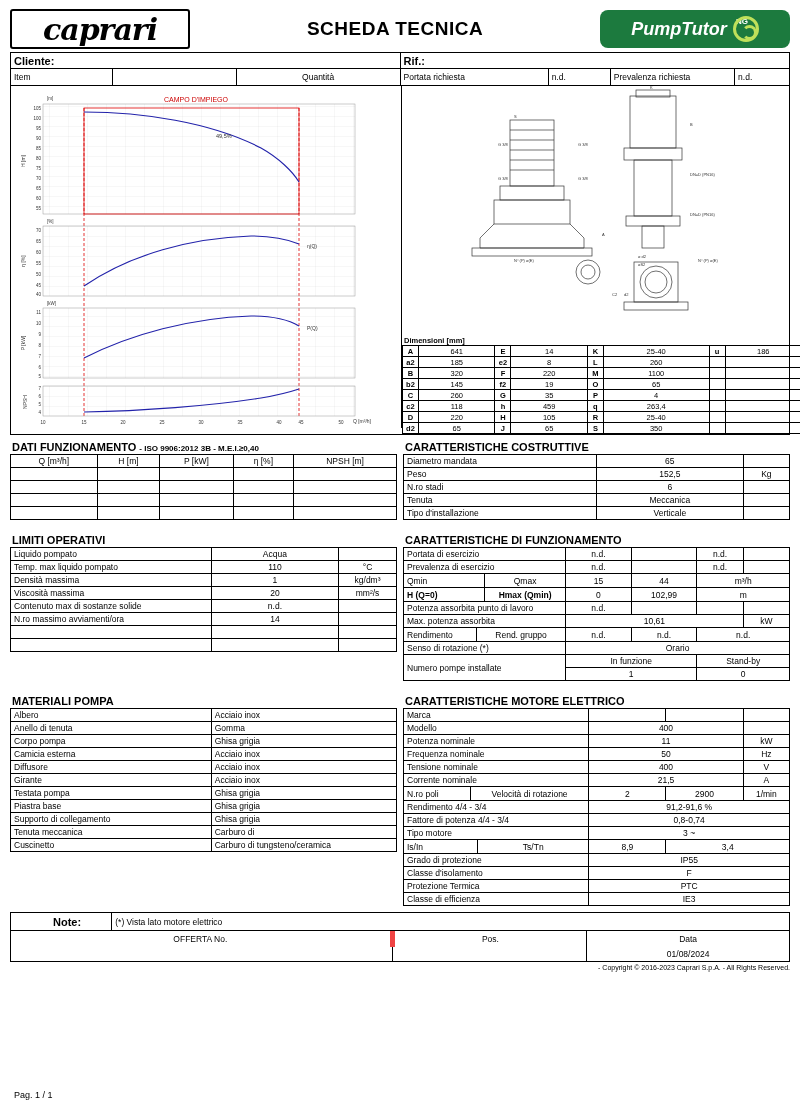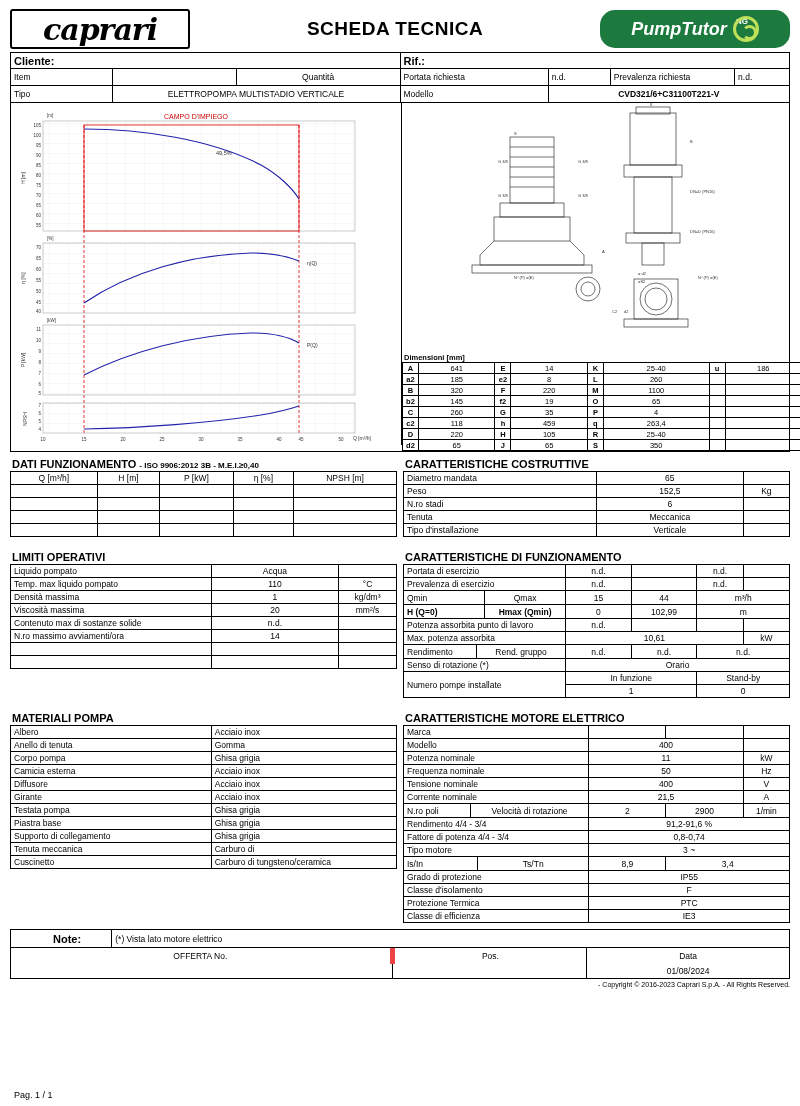--- a/index.html
+++ b/index.html
@@ -24,21 +24,21 @@
   .logo span {
     font-family:"DejaVu Serif", serif;
     font-weight:bold; font-style:italic;
     font-size:30px; letter-spacing:-1px;
   }
   .doc-title {
     flex:1; text-align:center; font-size:19px; font-weight:bold;
     letter-spacing:0.5px;
   }
   .pumptutor {
-    width:190px; height:38px; border-radius:15px;
+    width:190px; height:38px; border-radius:8px;
     background:#1c7a3e;
     display:flex; align-items:center; justify-content:center;
     color:#fff; position:relative;
   }
   .pt-text { font-size:18px; font-weight:bold; font-style:italic; }
   .pt-ng { position:absolute; top:7px; right:42px; font-size:8px; font-weight:bold; }
   .pt-swirl {
     width:26px; height:26px; border-radius:50%;
     border:3px solid #bfe05a; margin-left:6px;
     display:inline-block; position:relative;
@@ -127,42 +127,20 @@
                 <tr>
             <td style="width:38%;border:none;margin-top:28px;">Portata richiesta</td>
             <td style="width:16%;border:none;border-left:1px solid #000;">n.d.</td>
             <td style="width:32%;border:none;border-left:1px solid #000;">Prevalenza richiesta</td>
             <td style="width:14%;border:none;border-left:1px solid #000;">n.d.</td>
           </tr>
         </tbody>
             </table>
       </td>
     </tr>
-    <tr>
-      <td style="padding:0;">
-        <table class="noborder" style="border:none;">
-          <tbody>
-                <tr>
-            <td style="width:26%;border:none;">Tipo</td>
-            <td style="width:74%;border:none;border-left:1px solid #000;" class="c">ELETTROPOMPA MULTISTADIO VERTICALE</td>
-          </tr>
-        </tbody>
-            </table>
-      </td>
-      <td style="padding:0;">
-        <table class="noborder" style="border:none;">
-          <tbody>
-                <tr>
-            <td style="width:38%;border:none;">Modello</td>
-            <td style="width:62%;border:none;border-left:1px solid #000;" class="c b">CVD321/6+C31100T221-V</td>
-          </tr>
-        </tbody>
-            </table>
-      </td>
-    </tr>
   </tbody>
     </table>
 
   <div class="mid">
 
     <div class="graphbox">
       <svg width="390" height="340" viewBox="0 0 390 340">
 
         <defs>
           <pattern id="g" width="19" height="10" patternUnits="userSpaceOnUse">

